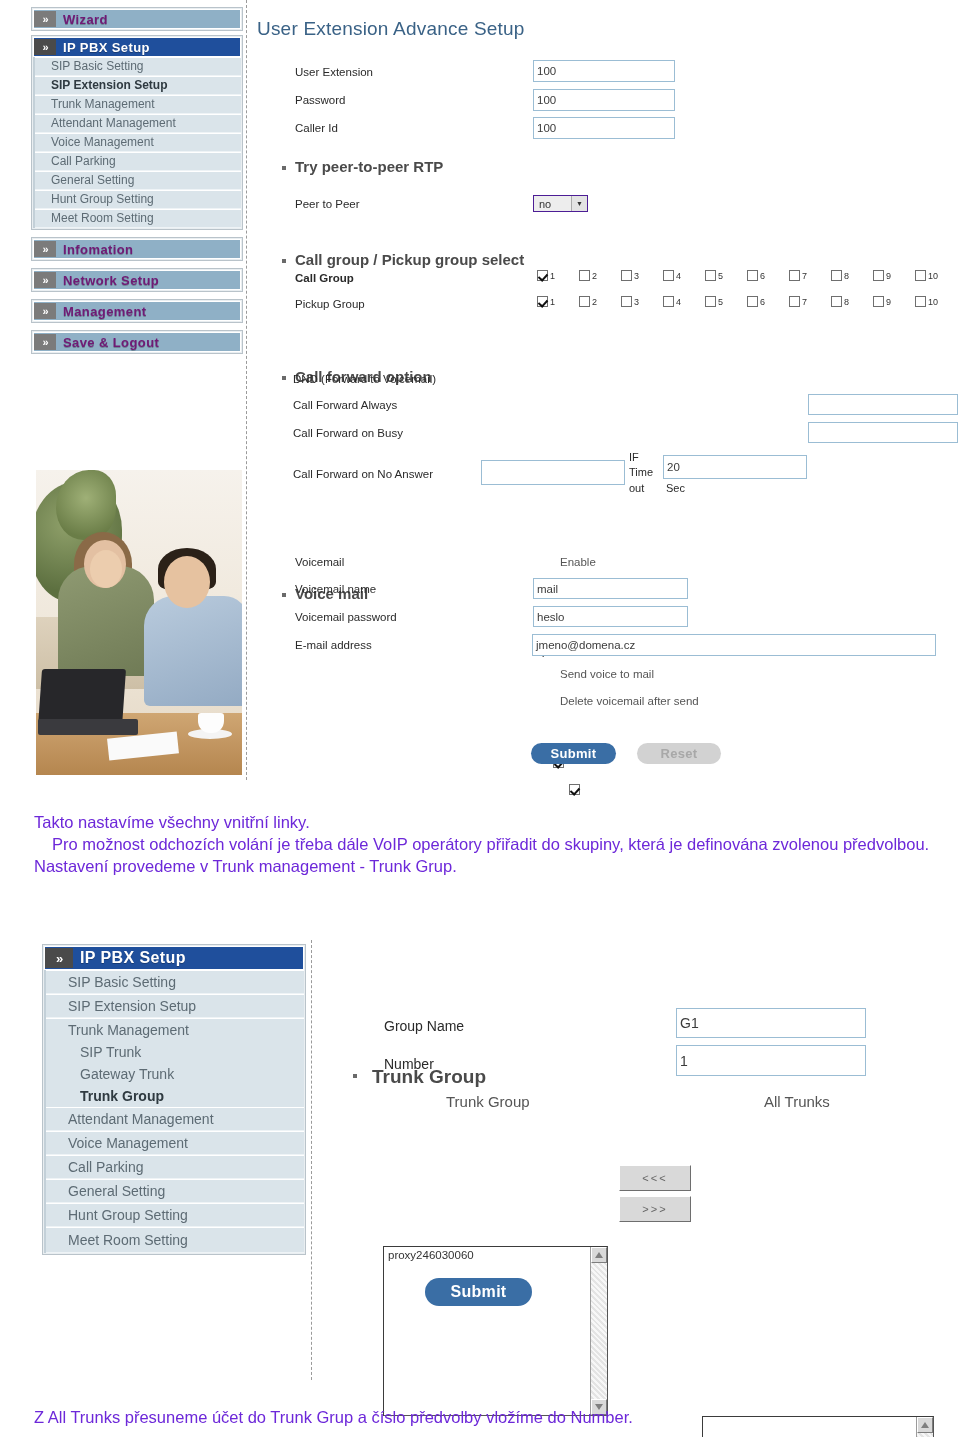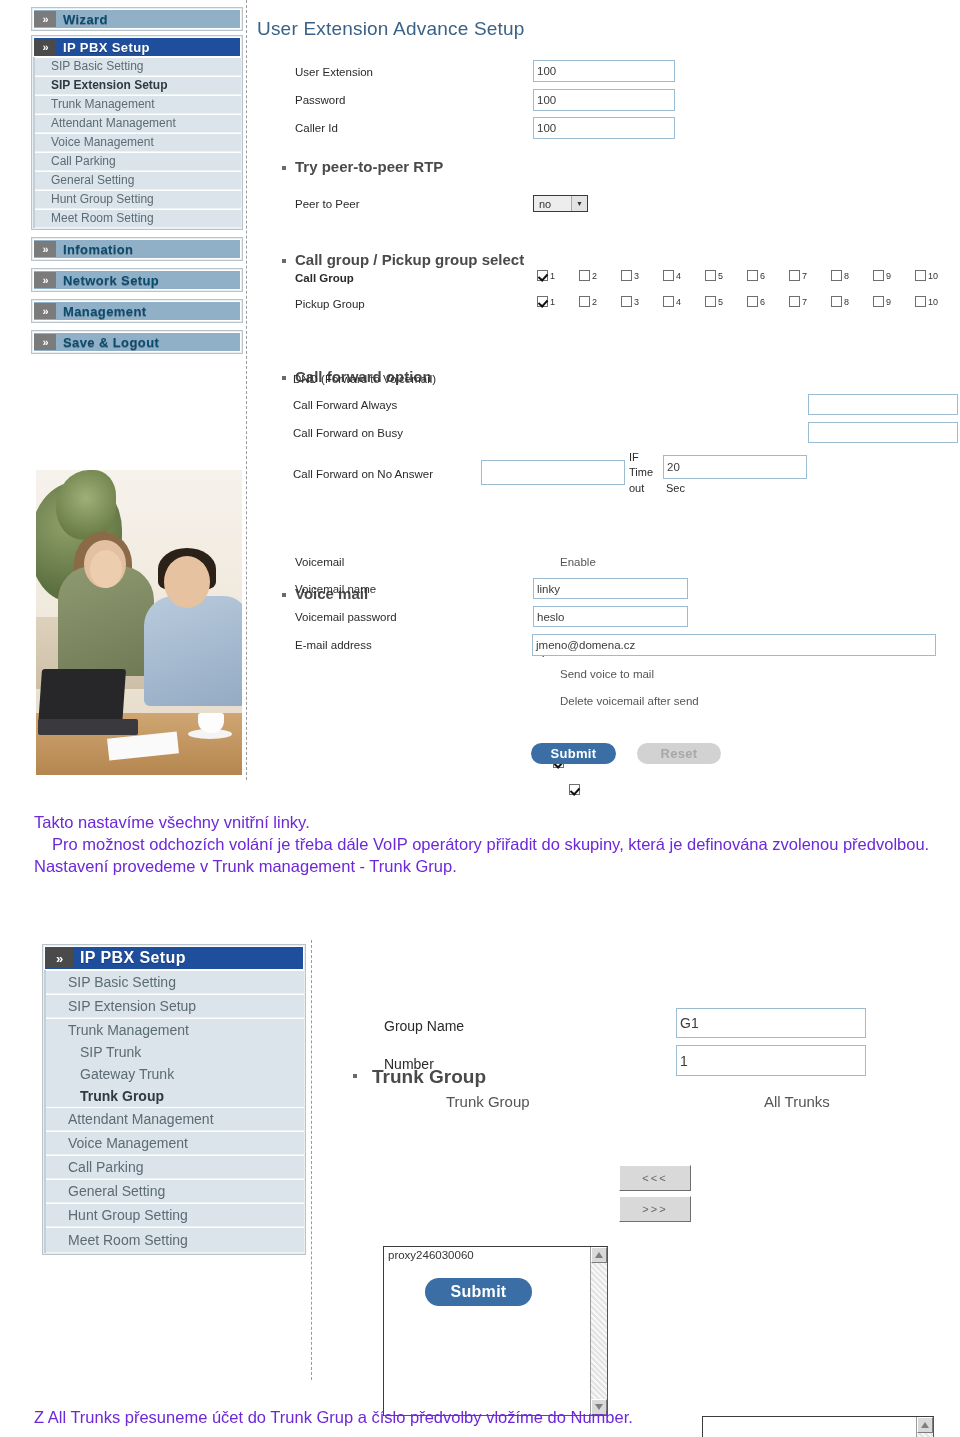--- a/index.html
+++ b/index.html
@@ -9,21 +9,21 @@
     color:#000;position:relative;overflow:hidden;
   }
   .abs{position:absolute;}
 
   
   .navwrap{position:absolute;}
   .navgroup{border:1px solid #b9c3ca;background:#e9eef1;padding:1px;margin-bottom:4px;}
   .navhead{display:flex;align-items:center;height:18px;border:1px solid #ffffff;background:#8fb0c6;}
   .navhead .chev{width:22px;height:16px;background:#7b7b7b;color:#fff;font-size:11px;font-weight:bold;
                  display:flex;align-items:center;justify-content:center;letter-spacing:-1px;}
-  .navhead .ttl{flex:1;padding-left:7px;color:#0c4a6e;font-size:13px;font-weight:bold;letter-spacing:.4px;
+  .navhead .ttl{flex:1;padding-left:7px;color:#701a75;font-size:13px;font-weight:bold;letter-spacing:.4px;
                 text-shadow:0 1px 0 rgba(0,0,0,.25);}
   .navhead.active{background:#1f4f9c;}
   .navhead.active .chev{background:#4a4a4a;}
   .navhead.active .ttl{color:#ffffff;}
   .navsub{background:#dae4ea;border-left:2px solid #c3d0d8;}
   .navitem{height:17px;line-height:17px;border-bottom:1px solid #eef3f6;border-top:1px solid #ffffff;
            padding-left:16px;font-size:12px;color:#5d6b74;white-space:nowrap;}
   .navitem.bold{color:#2f3a41;font-weight:bold;}
 
   
@@ -331,21 +331,21 @@
 <div class="abs lbl" style="left:666px;top:482px;font-size:11px;">Sec</div>
 
 
 <div class="abs sect" style="left:281px;top:516px;">Voice mail</div>
 
 <div class="abs lbl" style="left:295px;top:556px;">Voicemail</div>
 <div class="abs cbx on" style="left:538px;top:555px;"></div>
 <div class="abs lbl gray" style="left:560px;top:556px;">Enable</div>
 
 <div class="abs lbl" style="left:295px;top:583px;">Voicemail name</div>
-<div class="abs tbox" style="left:533px;top:578px;width:155px;height:21px;line-height:18px;">linky</div>
+<div class="abs tbox" style="left:533px;top:578px;width:155px;height:21px;line-height:18px;">mail</div>
 
 <div class="abs lbl" style="left:295px;top:611px;">Voicemail password</div>
 <div class="abs tbox" style="left:533px;top:606px;width:155px;height:21px;line-height:18px;">heslo</div>
 
 <div class="abs lbl" style="left:295px;top:639px;">E-mail address</div>
 <div class="abs tbox" style="left:532px;top:634px;width:404px;height:22px;line-height:19px;">jmeno@domena.cz</div>
 
 <div class="abs cbx on" style="left:538px;top:667px;"></div>
 <div class="abs lbl gray" style="left:560px;top:668px;">Send voice to mail</div>
 

